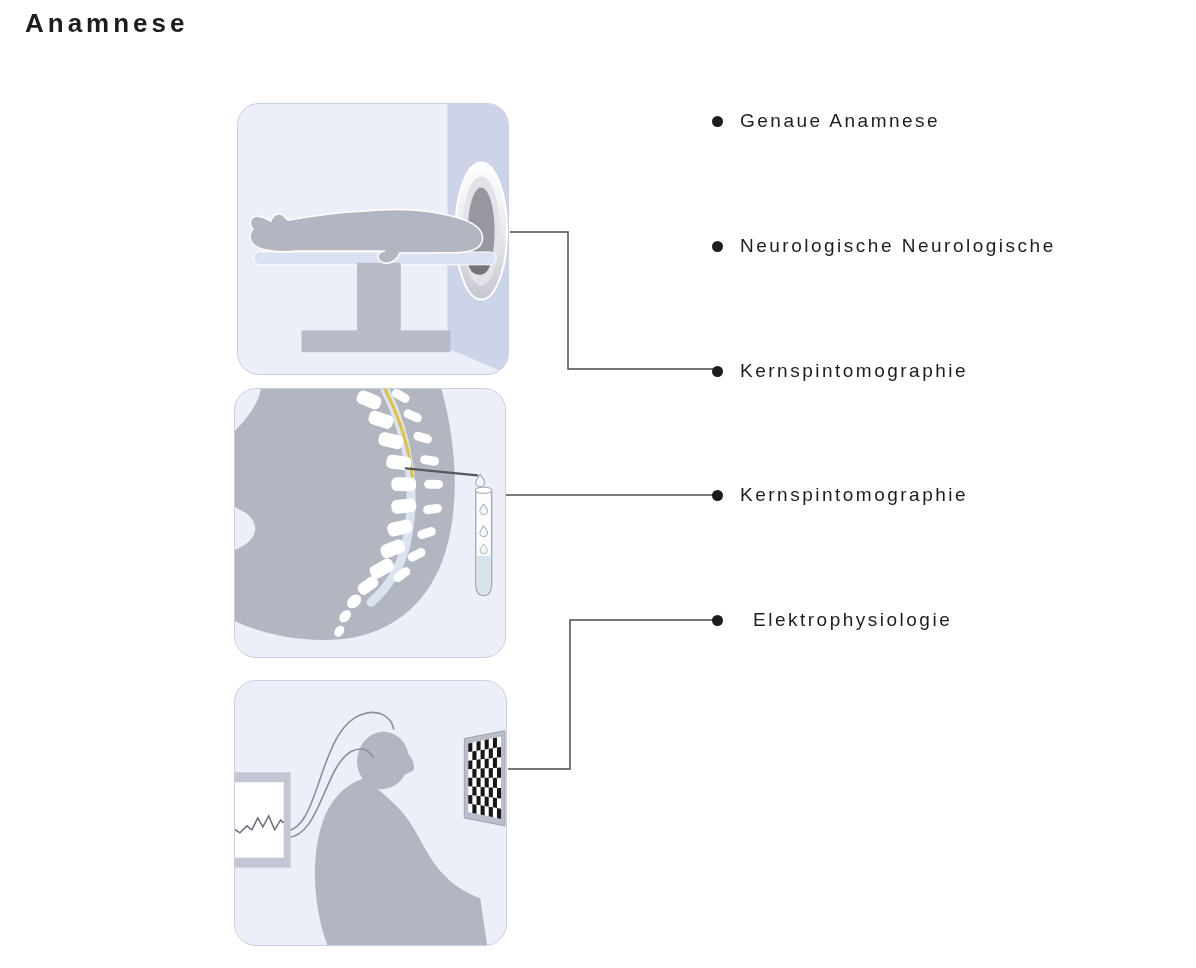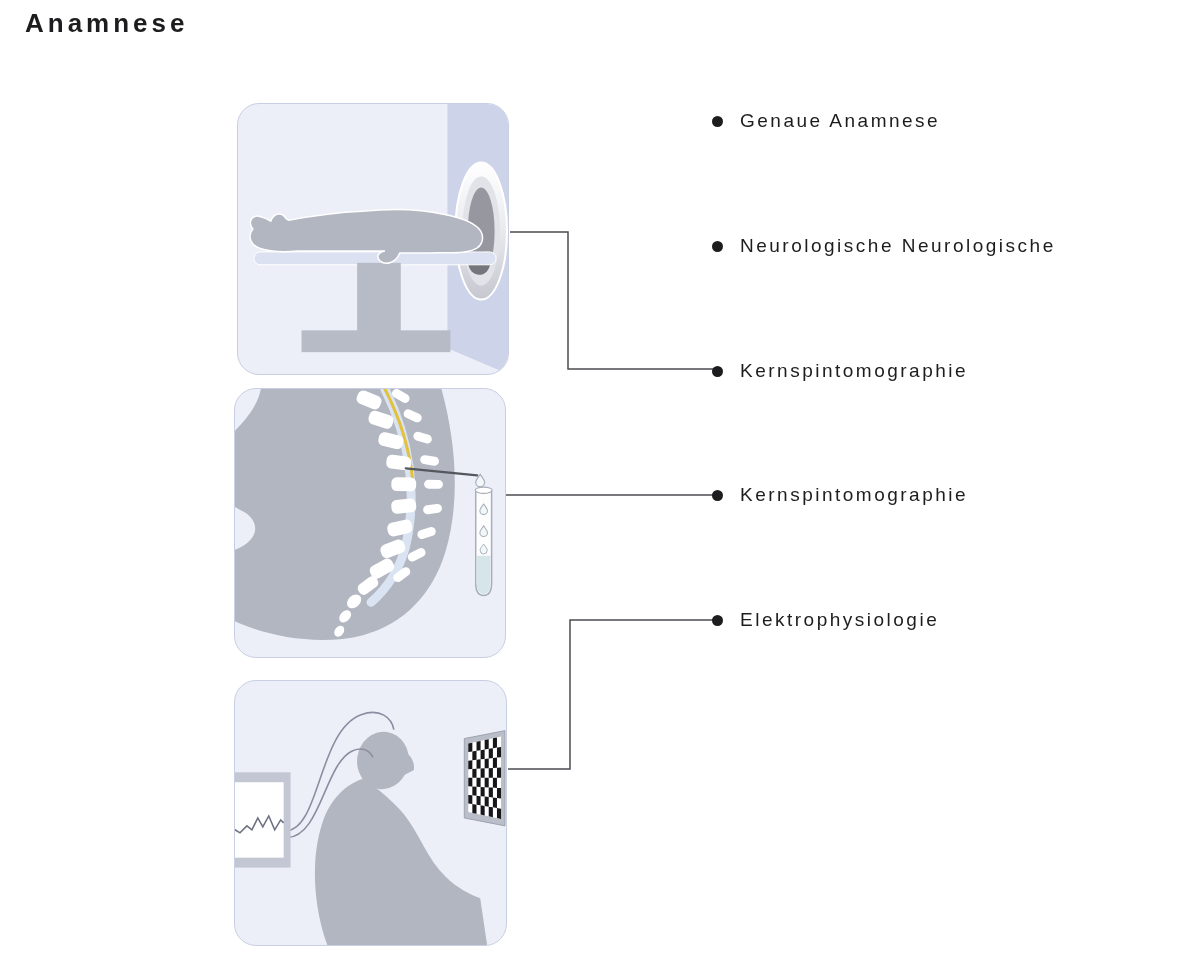--- a/index.html
+++ b/index.html
@@ -30,21 +30,21 @@
   .legend{list-style:none;margin:0;padding:0;position:absolute;left:0;top:0;z-index:3;}
   .legend li{
     position:absolute;left:712px;display:flex;align-items:center;
     height:30px;white-space:nowrap;
   }
   .dot{
     width:11px;height:11px;border-radius:50%;
     background:var(--bullet,#1d1d1f);flex:0 0 auto;margin-right:17px;
   }
   .lbl{font-size:19px;letter-spacing:2.5px;color:var(--text,#1d1d1f);line-height:30px;}
-  .i0{top:106px;} .i1{top:231px;} .i2{top:356px;} .i3{top:480px;} .i4{top:605px;}
+  .i0{top:106px;} .i1{top:231px;} .i2{top:356px;} .i3{top:480px;} .i4{top:605px;gap:13px;}
   
   .sil{fill:var(--silhouette,#b2b6c1);}
   .silo{fill:var(--silhouette,#b2b6c1);stroke:#ffffff;stroke-width:1.5;}
   .bone rect,.bone ellipse{fill:var(--bone,#ffffff);}
   .equip{fill:var(--equipment-gray,#b7bbc6);}
   .canal{stroke:var(--canal,#d9e3f1);stroke-width:9;fill:none;stroke-linecap:round;}
   .cord{stroke:var(--cord-yellow,#e2c23d);stroke-width:3;fill:none;stroke-linecap:round;}
   .wire{stroke:var(--wire,#8a8ea0);stroke-width:1.6;fill:none;}
   .wave{stroke:var(--waveform,#6e7280);stroke-width:1.6;fill:none;}
   .drop{fill:#f2f7fa;stroke:#a7aeba;stroke-width:1.2;}

